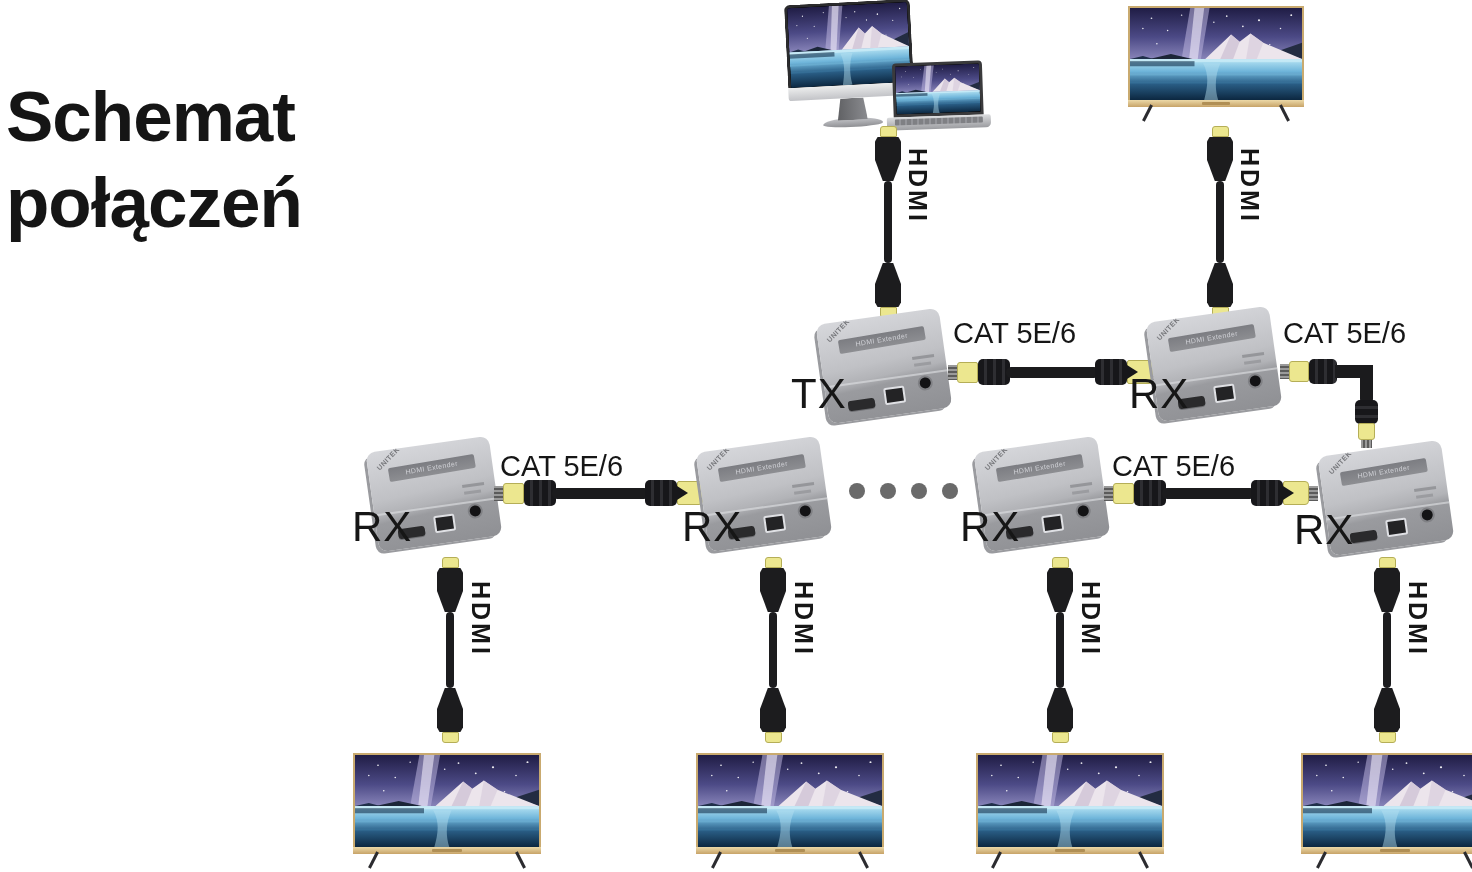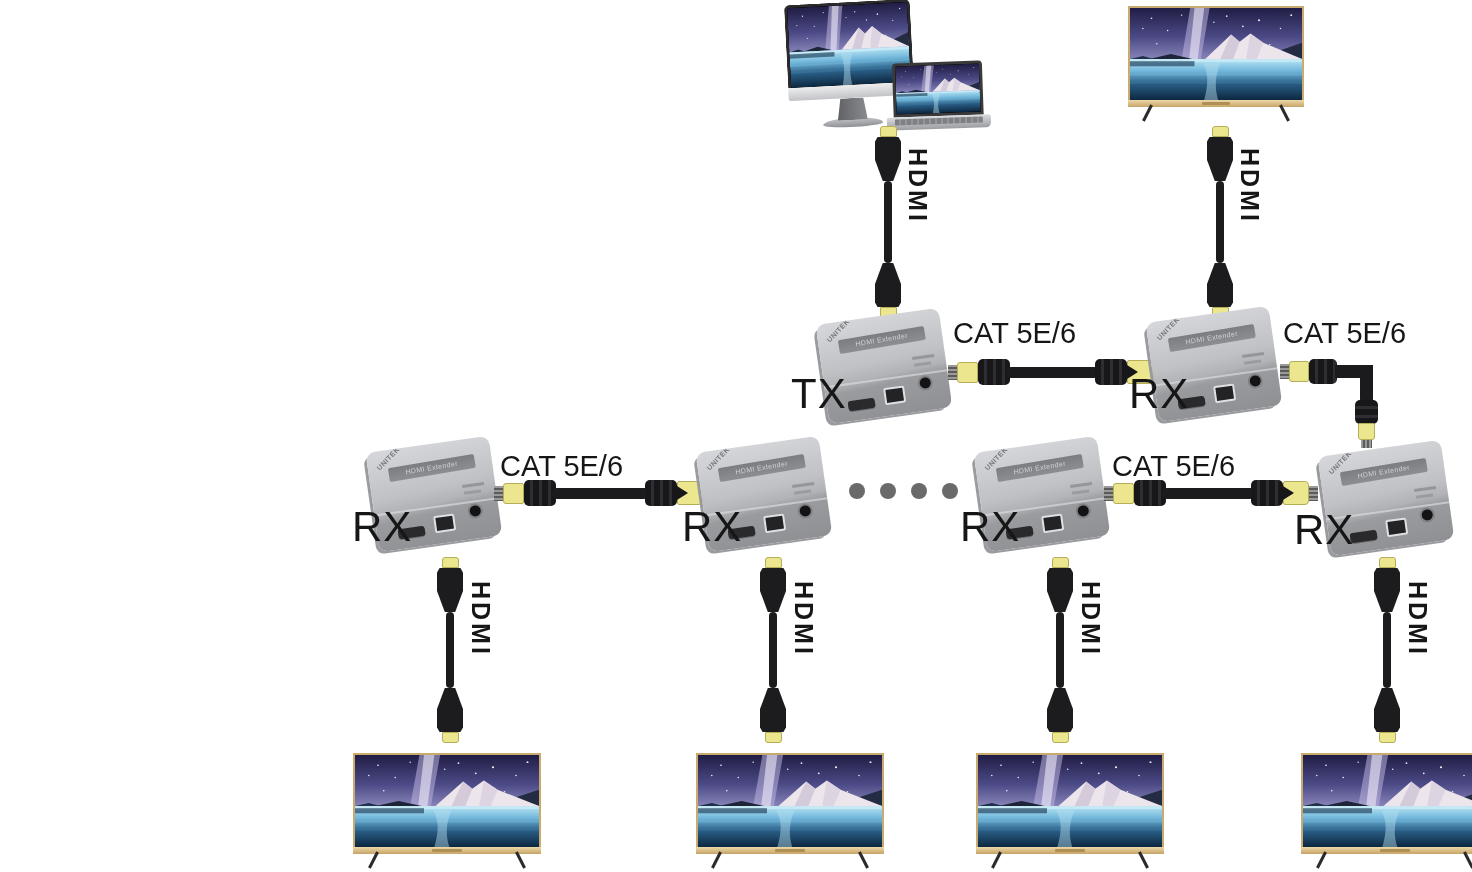--- a/index.html
+++ b/index.html
@@ -157,20 +157,22 @@
       <rect y="64" width="160" height="2" fill="#7cc0e0" opacity=".35"></rect>
       <rect y="72" width="160" height="2" fill="#3f7ca6" opacity=".4"></rect>
       <path d="M68,54 C74,66 72,78 69,90 L82,90 C78,76 80,64 84,54 Z" fill="#b7e2f1" opacity=".45"></path>
     </g>
   </defs>
 </svg>
 
 <div class="stage">
 
   <div class="title">
+    <div>Schemat</div>
+    <div>połączeń</div>
   </div>
 
   <div class="imac">
     <div class="imac-screen">
         <svg viewBox="0 0 160 90" preserveAspectRatio="none">
           <use href="#scene"></use>
         </svg>
       </div>
     <div class="imac-chin"></div>
     <div class="imac-neck"></div>

